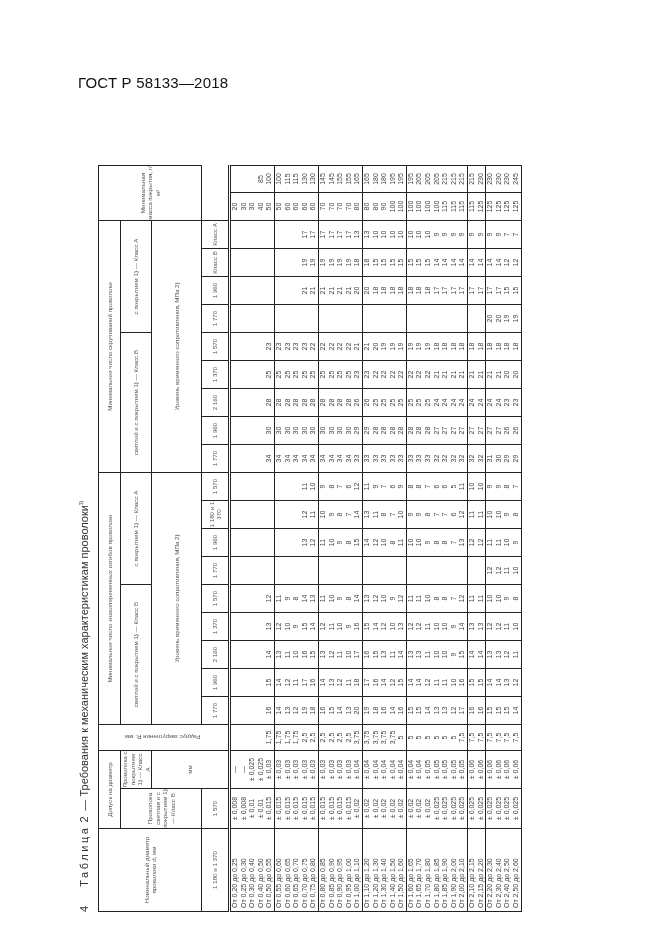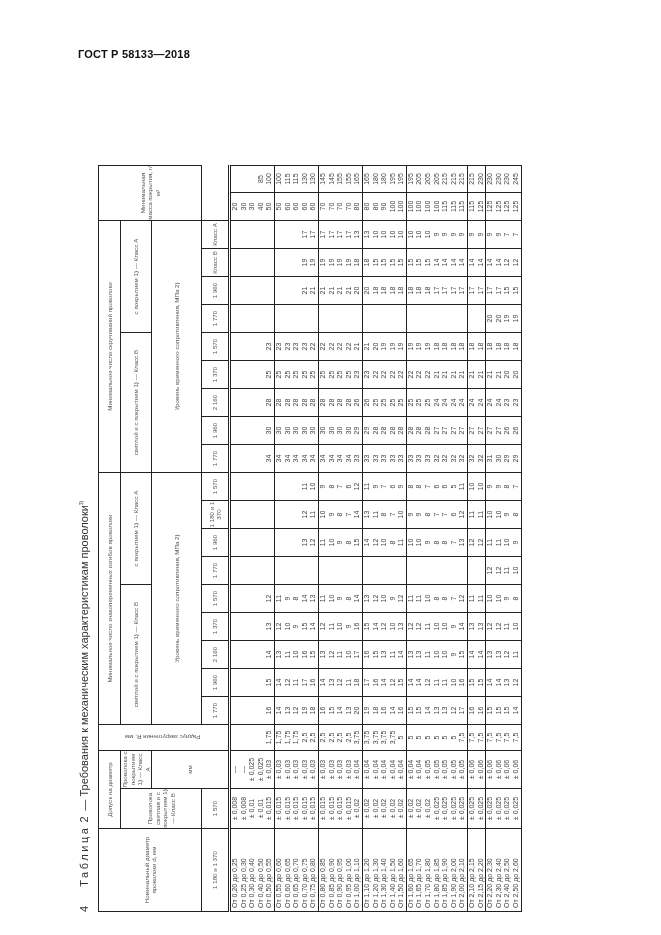--- a/index.html
+++ b/index.html
@@ -1,18 +1,18 @@
 <!DOCTYPE html>
 <html><head>
 <meta charset="utf-8">
 <style>
   html, body { margin:0; padding:0; }
   body { width:661px; height:935px; background:#ffffff; position:relative; overflow:hidden;
          font-family:"Liberation Sans", sans-serif; color:#222; }
-  .doc-header { position:absolute; left:78px; top:48px; font-weight:bold; font-size:11px; letter-spacing:0.2px; color:#111; }
+  .doc-header { position:absolute; left:78px; top:74px; font-weight:normal; font-size:15px; letter-spacing:0.2px; color:#111; }
   
   .rot { position:absolute; width:835px; height:560px; left:0; top:0;
          transform-origin:0 0; transform: translate(78px, 912px) rotate(-90deg); }
   .caption { position:absolute; left:0; top:0; font-size:11px; color:#333; white-space:nowrap; }
   .caption .pg { margin-right:16px; }
   .caption .spaced { letter-spacing:2.6px; }
   table.spec { position:absolute; left:0; top:20px; border-collapse:collapse; table-layout:fixed;
                font-size:7px; color:#444; }
   table.spec td, table.spec th { border:1px solid #222; padding:0; text-align:center; vertical-align:middle;
                font-weight:normal; line-height:8.6px; }

